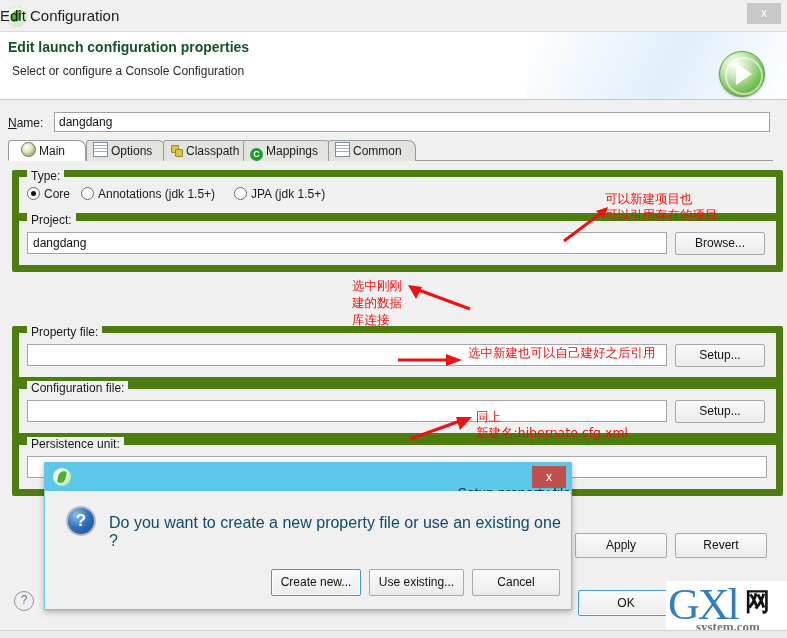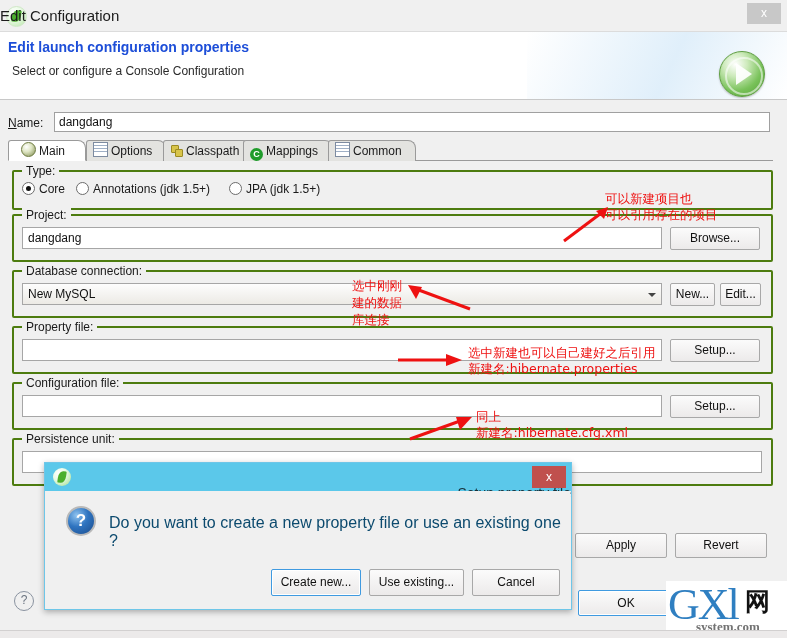--- a/index.html
+++ b/index.html
@@ -46,21 +46,21 @@
     position:absolute;left:0;top:32px;width:787px;height:67px;
     background:#ffffff;
     border-bottom:1px solid #c8c8c8;
     overflow:hidden;
   }
   .header:before{
     content:"";position:absolute;right:0;top:0;width:260px;height:67px;
     background:linear-gradient(115deg,rgba(255,255,255,0) 0%,rgba(222,238,250,.95) 55%,rgba(255,255,255,1) 100%);
   }
   .header-title{
-    position:absolute;left:8px;top:7px;font-size:14px;font-weight:bold;color:#1d4ed8;
+    position:absolute;left:8px;top:7px;font-size:14px;font-weight:bold;color:#14532d;
   }
   .header-sub{
     position:absolute;left:12px;top:32px;font-size:12px;color:#2a2a2a;
   }
   .run-icon{
     position:absolute;right:22px;top:42px;width:44px;height:44px;
     transform:translateY(-50%);
     border-radius:50%;
     background:radial-gradient(circle at 35% 28%,#ffffff 0%,#cdeabb 28%,#79c25a 62%,#4f9b32 100%);
     border:1px solid #5f9e42;
@@ -110,21 +110,21 @@
   .tab .tlabel{vertical-align:0;}
   .ico-main{border-radius:50%;background:radial-gradient(circle at 35% 30%,#fff 0%,#dfe6c4 40%,#7d8a4d 100%);border:1px solid #6d7a40;}
   .ico-sheet{background:#ffffff;border:1px solid #7d8ba0;
      background-image:linear-gradient(#ffffff 0,#ffffff 2px,#9fb0c6 2px,#9fb0c6 3px,#ffffff 3px,#ffffff 5px,#9fb0c6 5px,#9fb0c6 6px,#ffffff 6px,#ffffff 8px,#9fb0c6 8px,#9fb0c6 9px,#ffffff 9px);}
   .ico-classpath{position:relative;background:transparent;}
   .ico-classpath:before{content:"";position:absolute;left:1px;top:1px;width:6px;height:6px;background:#d8c44a;border:1px solid #9c8b22;border-radius:1px;}
   .ico-classpath:after{content:"";position:absolute;left:5px;top:5px;width:6px;height:6px;background:#d8c44a;border:1px solid #9c8b22;border-radius:1px;}
   .ico-mappings{border-radius:50%;background:#1f9c2b;color:#fff;font-size:9px;font-weight:bold;text-align:center;line-height:13px;}
 
   
-  .group{position:absolute;border:2px solid #4d7c0f;border-radius:2px;background:transparent;}
+  .group{position:absolute;border:7px solid #4d7c0f;border-radius:2px;background:transparent;}
   .group-title{
     position:absolute;top:-8px;left:8px;padding:0 4px;background:#f0f0f0;font-size:12px;color:#1a1a1a;
   }
   .tinput{
     position:absolute;height:22px;background:#ffffff;border:1px solid #a6a6a6;
     font-size:12px;line-height:20px;padding:0 5px;box-sizing:border-box;color:#111;
   }
   .combo{
     position:absolute;height:22px;background:linear-gradient(#fdfdfd,#eceae5);
     border:1px solid #a6a6a6;font-size:12px;line-height:20px;padding:0 18px 0 5px;
@@ -273,29 +273,20 @@
         <span class="dot"></span><span>JPA (jdk 1.5+)</span>
       </div>
     </div>
 
     <div class="group" style="left:12px;top:114px;width:757px;height:44px;">
       <div class="group-title">Project:</div>
       <input class="tinput" style="left: 8px; top: 11px; width: 640px;" value="dangdang">
       <div class="btn" style="left:656px;top:11px;width:90px;">Browse...</div>
     </div>
 
-    <div class="group" style="left:12px;top:170px;width:757px;height:44px;">
-      <div class="group-title">Database connection:</div>
-      <div class="combo" style="left:8px;top:11px;width:640px;">
-        <span>New MySQL</span>
-        <span class="arrow"></span>
-      </div>
-      <div class="btn" style="left:656px;top:11px;width:45px;">New...</div>
-      <div class="btn" style="left:706px;top:11px;width:41px;">Edit...</div>
-    </div>
 
     <div class="group" style="left:12px;top:226px;width:757px;height:44px;">
       <div class="group-title">Property file:</div>
       <input class="tinput" style="left: 8px; top: 11px; width: 640px;" value="">
       <div class="btn" style="left:656px;top:11px;width:90px;">Setup...</div>
     </div>
 
     <div class="group" style="left:12px;top:282px;width:757px;height:44px;">
       <div class="group-title">Configuration file:</div>
       <input class="tinput" style="left: 8px; top: 11px; width: 640px;" value="">
@@ -333,21 +324,20 @@
     <div>建的数据</div>
     <div>库连接</div>
   </div>
   <svg class="arrow-svg" style="left:400px;top:283px;" width="75" height="30">
     <line x1="70" y1="26" x2="16" y2="6" stroke="#ee1111" stroke-width="3"></line>
     <polygon points="8,2 22,4 16,16" fill="#ee1111"></polygon>
   </svg>
 
   <div class="anno anno-cn" style="left:468px;top:345px;">
     <div>选中新建也可以自己建好之后引用</div>
-    <div>新建名:hibernate.properties</div>
   </div>
   <svg class="arrow-svg" style="left:398px;top:352px;" width="70" height="16">
     <line x1="0" y1="8" x2="52" y2="8" stroke="#ee1111" stroke-width="3"></line>
     <polygon points="64,8 48,2 48,14" fill="#ee1111"></polygon>
   </svg>
 
   <div class="anno anno-cn" style="left:476px;top:409px;">
     <div>同上</div>
     <div>新建名:hibernate.cfg.xml</div>
   </div>

